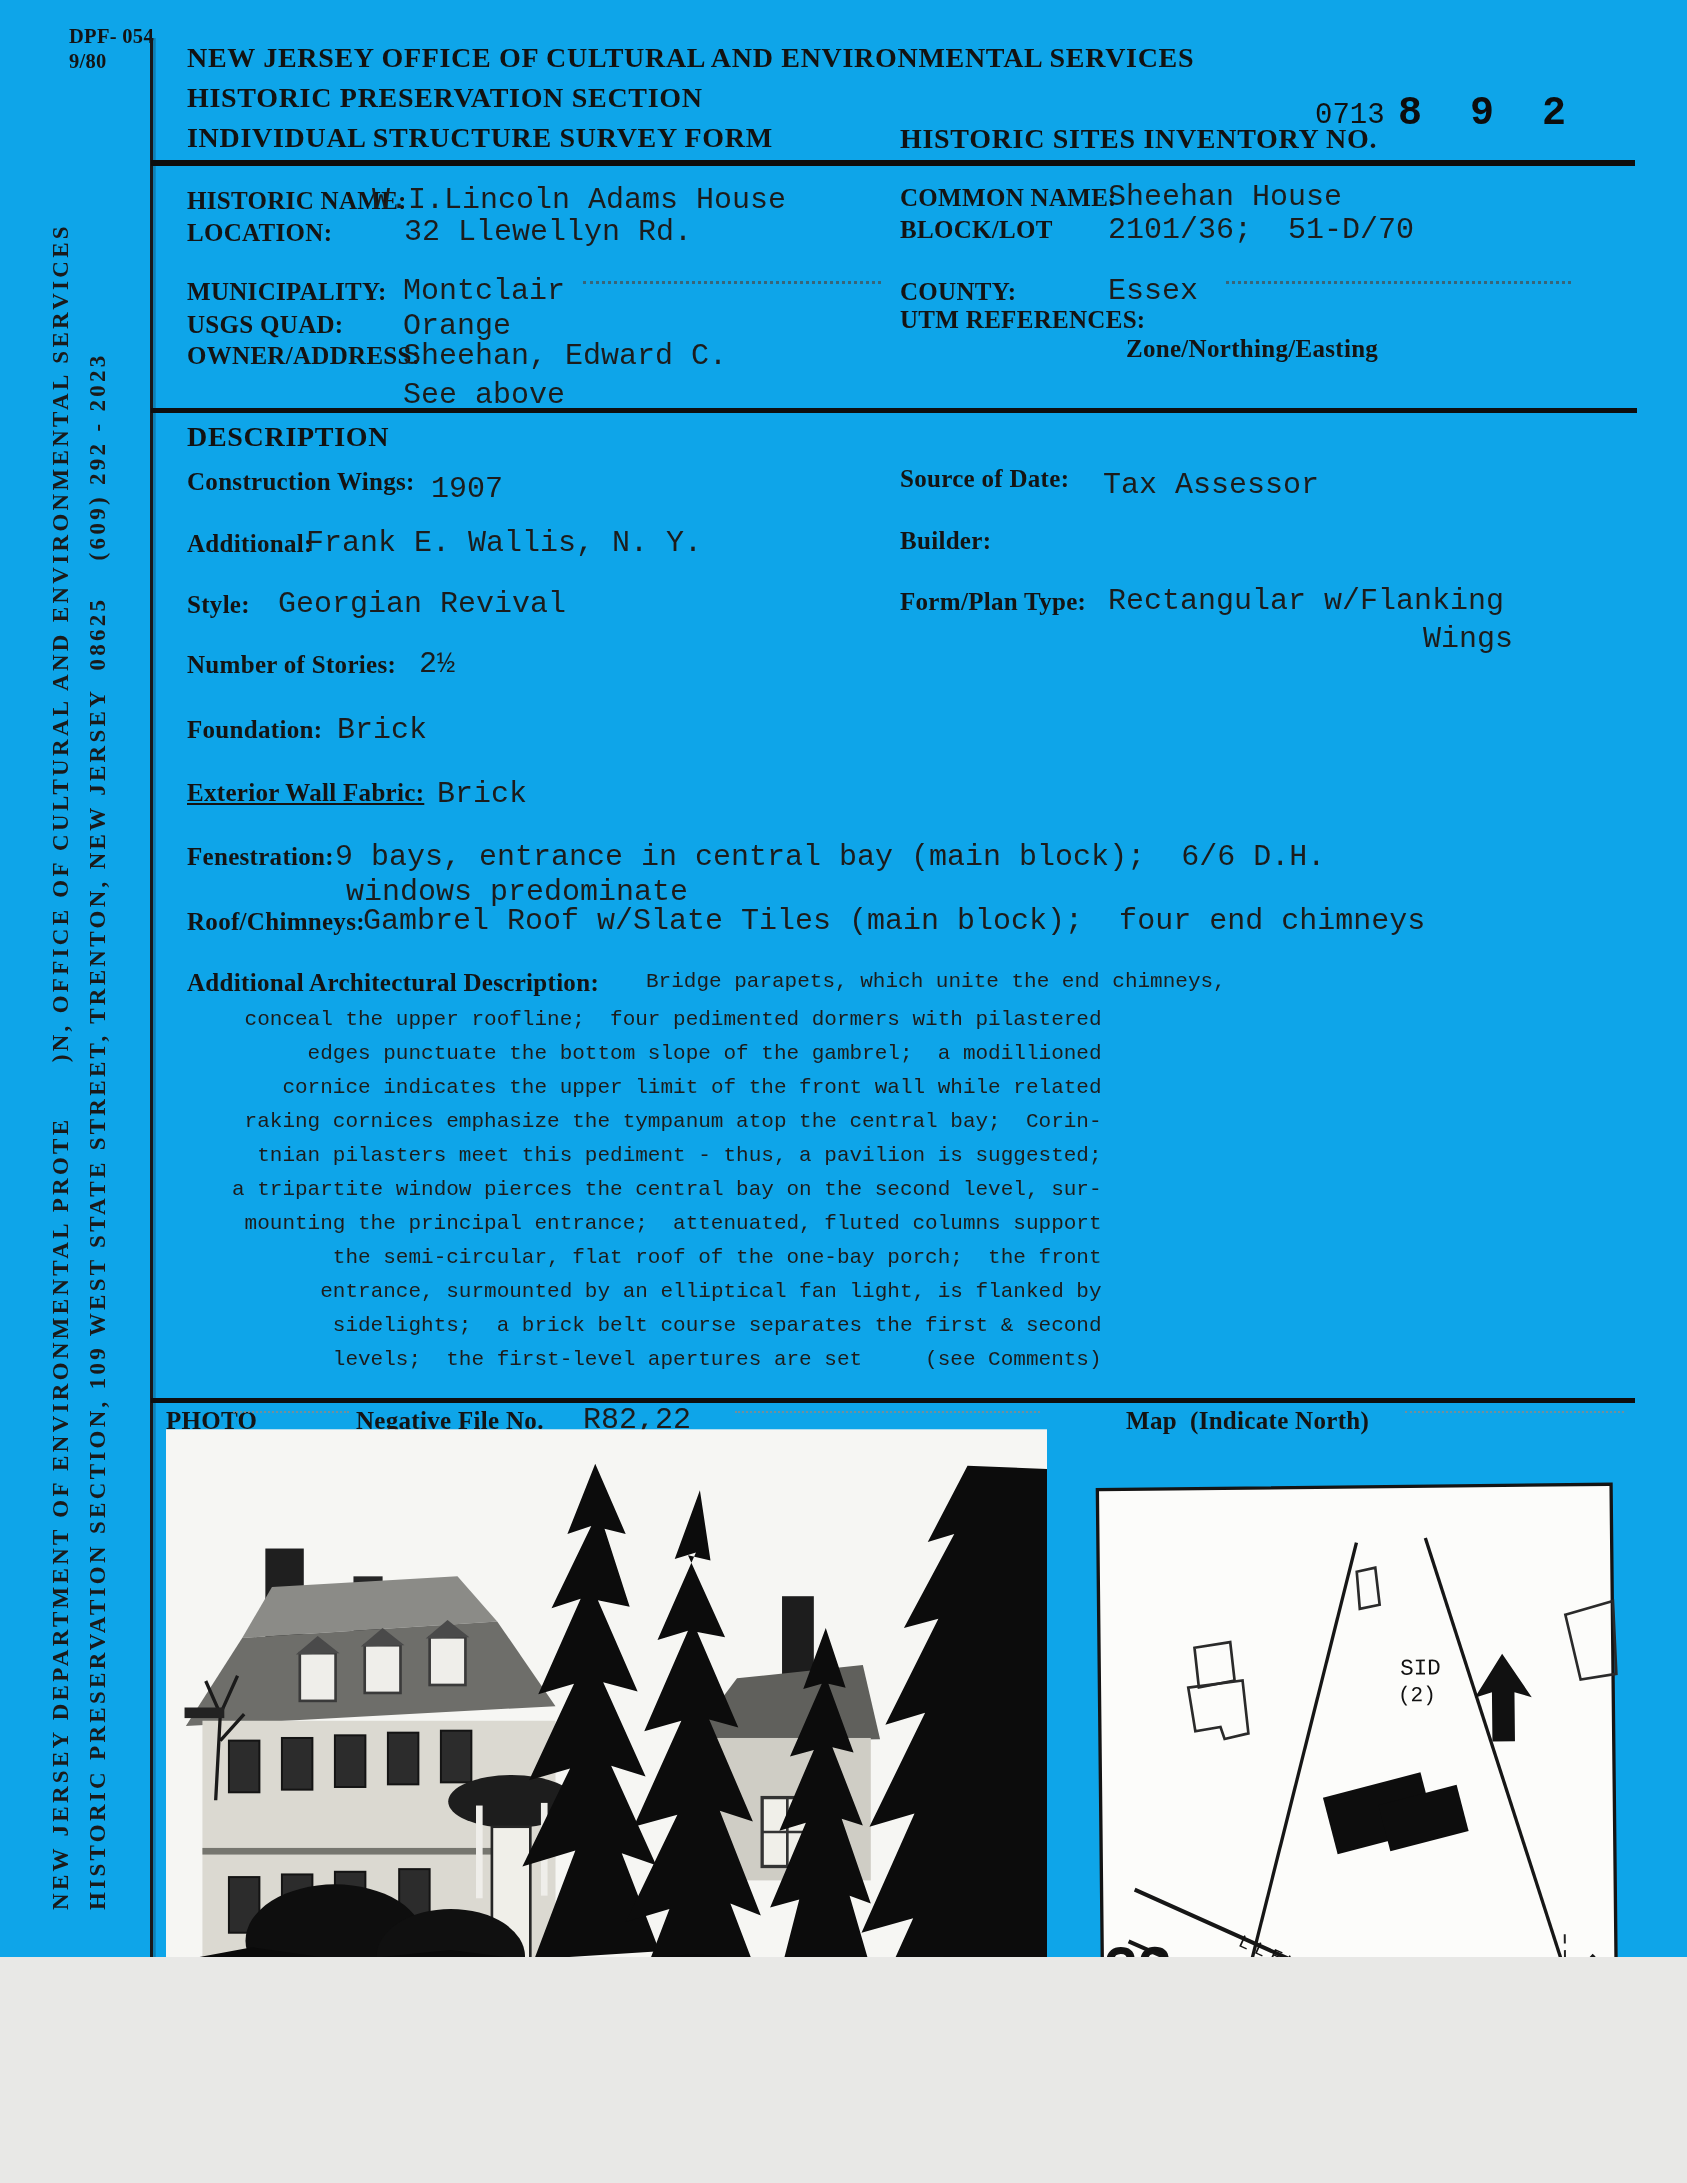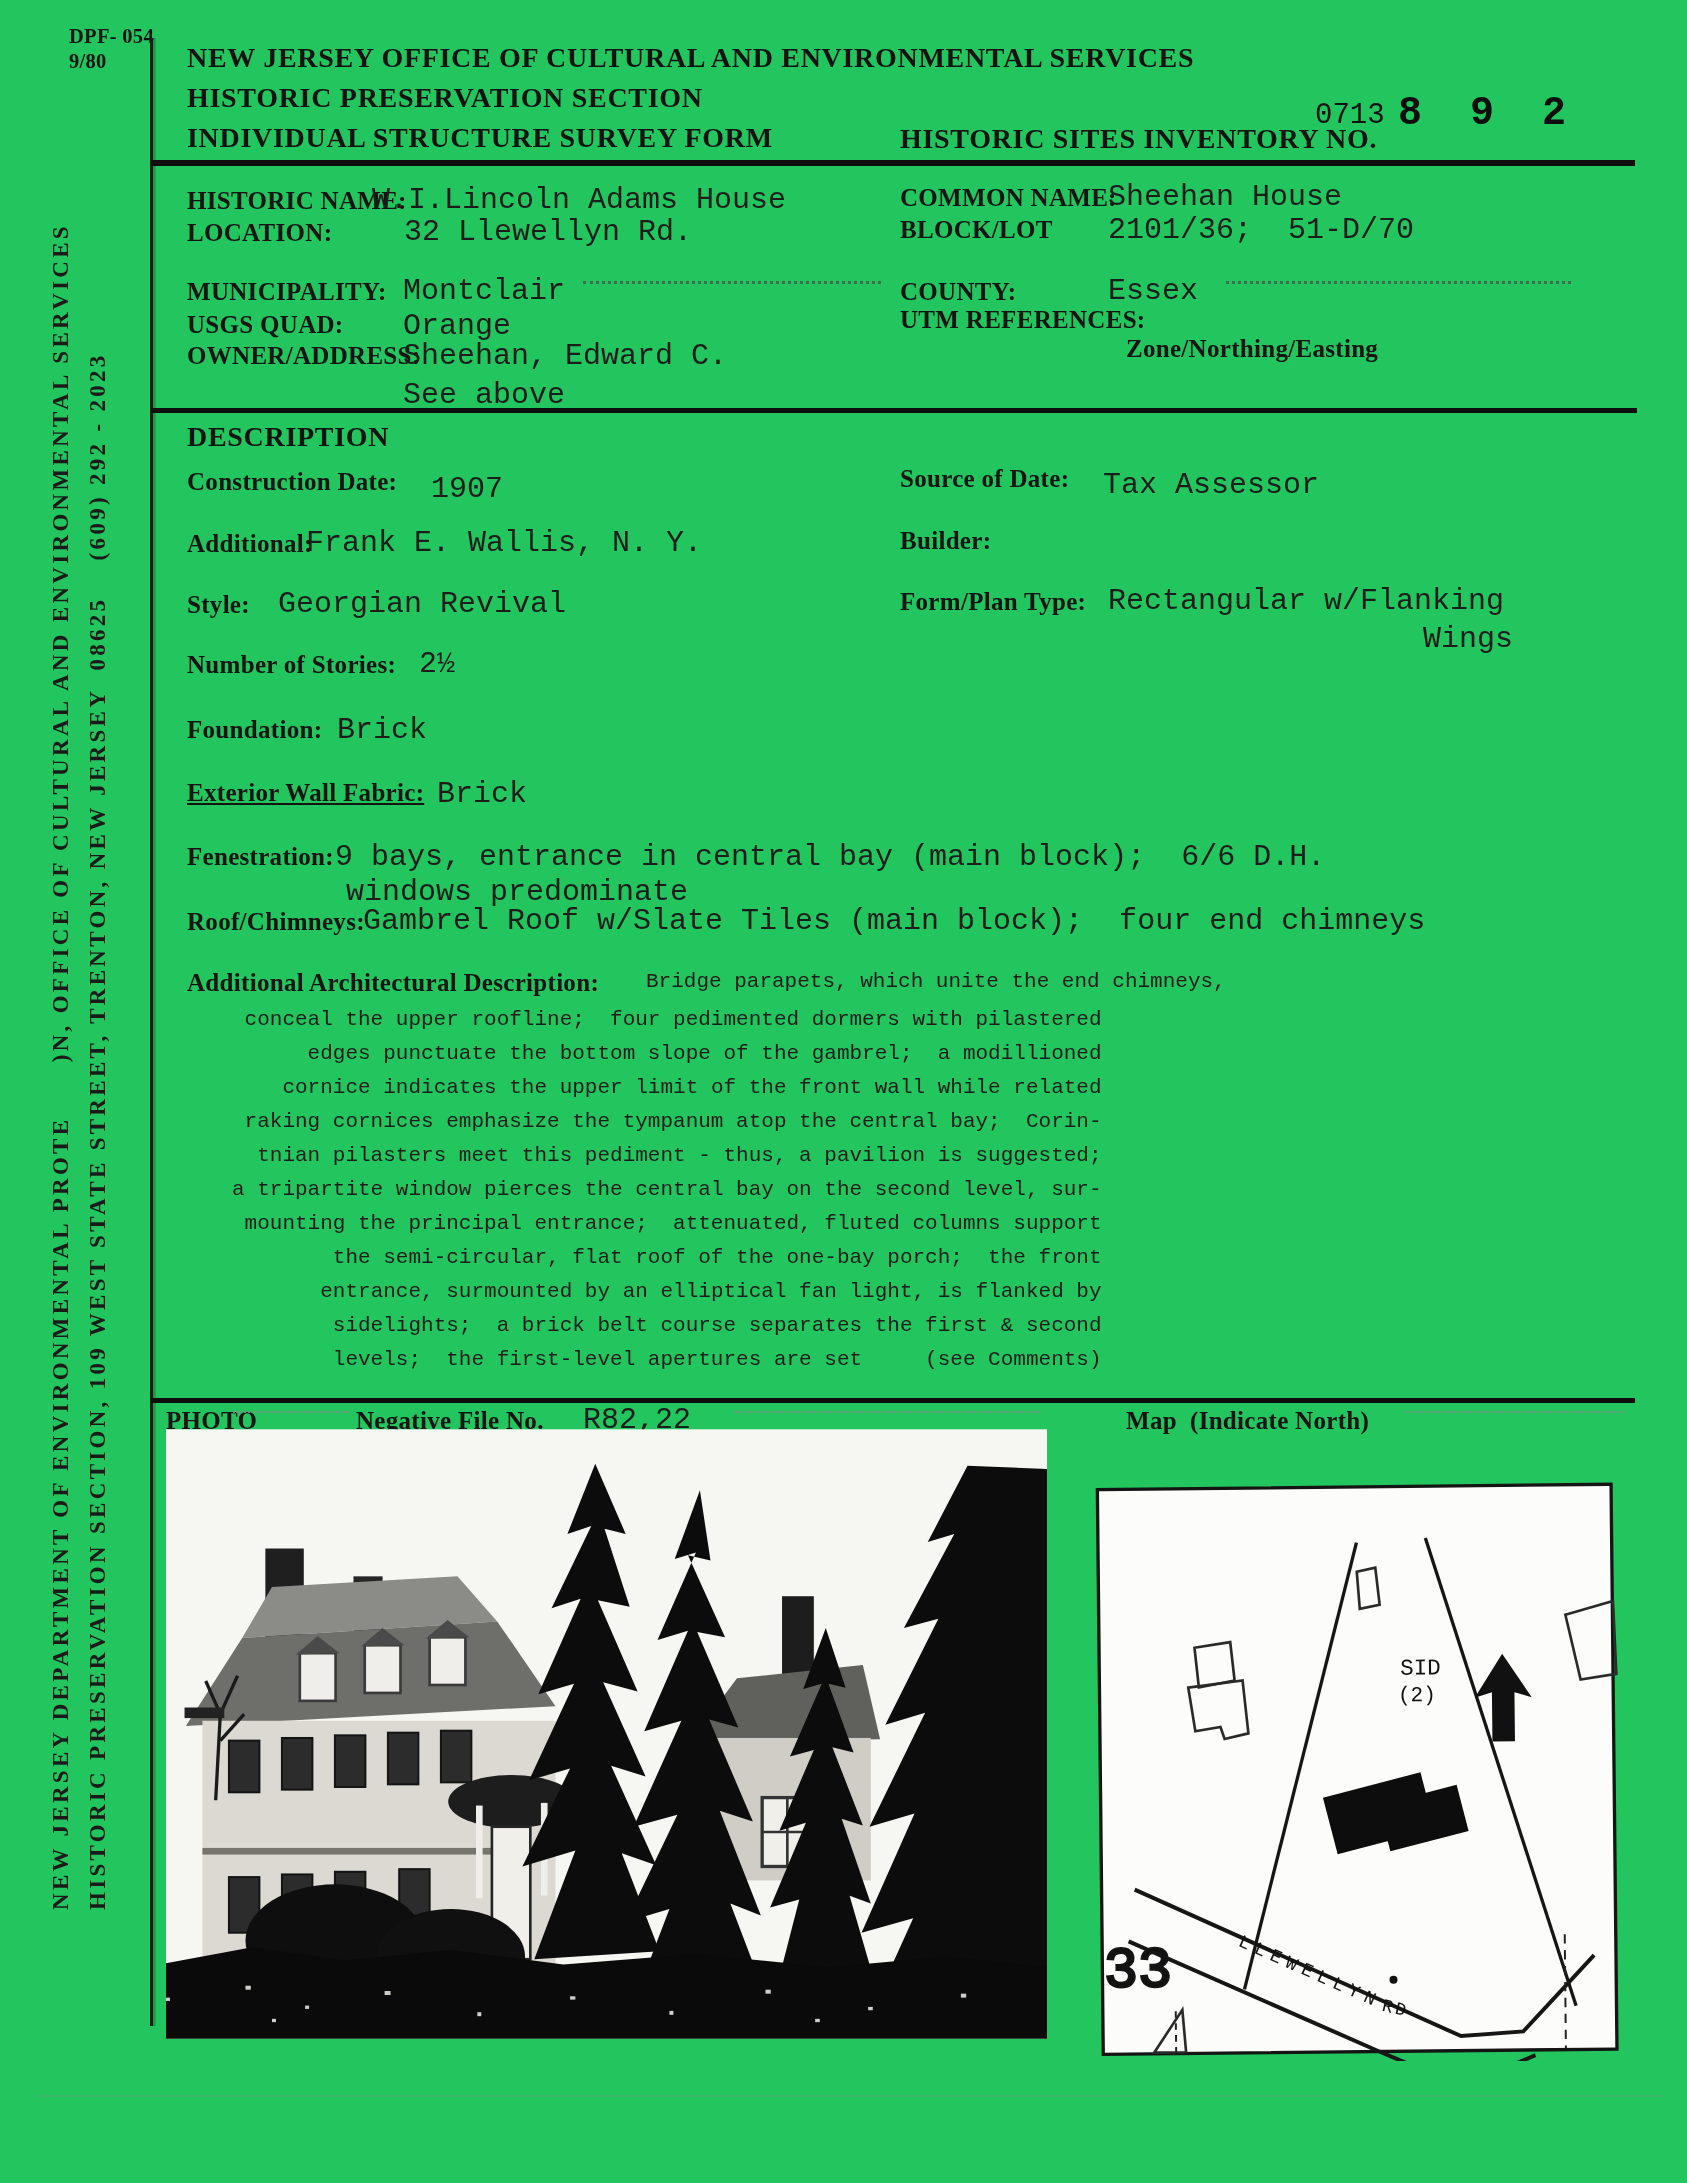--- a/index.html
+++ b/index.html
@@ -1,16 +1,16 @@
 <!DOCTYPE html>
 <html style="font-size:10.6px"><head>
 <meta charset="utf-8">
 <style>
   html,body{margin:0;padding:0;background:#e8e8e6;}
-  #page{position:relative;width:1688px;height:2183px;background:#22c55e;overflow:hidden;
+  #page{position:relative;width:1688px;height:1957px;background:#0ea5e9;overflow:hidden;
         font-family:"Liberation Serif",serif;color:#151515;}
   .abs{position:absolute;}
   .lbl{font-family:"Liberation Serif",serif;font-weight:bold;font-size:25px;color:#141414;white-space:pre;letter-spacing:0.3px;}
   .lbl-lg{font-family:"Liberation Serif",serif;font-weight:bold;font-size:28px;color:#121212;white-space:pre;letter-spacing:0.7px;}
   .tw{font-family:"Liberation Mono",monospace;font-size:30px;color:#1c1c1c;white-space:pre;}
   .rule-h{position:absolute;background:#0e0e0e;}
   .rule-v{position:absolute;background:#191919;box-shadow:2.7px 0 0 rgba(20,20,20,.25);}
   .leader{position:absolute;border-bottom:3.3px dotted #4a4a4a;opacity:.7;}
   .leader-faint{position:absolute;border-bottom:2px dotted #8a8a8a;opacity:.8;}
   #sidebar{position:absolute;left:48px;top:1910px;width:1700px;height:116px;
@@ -66,21 +66,21 @@
   <div class="abs lbl" style="left:900px;top:216px;">BLOCK/LOT</div>
   <div class="abs tw" style="left:1108px;top:213px;">2101/36;  51-D/70</div>
   <div class="abs lbl" style="left:900px;top:278px;">COUNTY:</div>
   <div class="abs tw" style="left:1108px;top:274px;">Essex</div>
   <div class="leader" style="left:1226px;top:281px;width:345px;"></div>
   <div class="abs lbl" style="left:900px;top:306px;">UTM REFERENCES:</div>
   <div class="abs lbl" style="left:1126px;top:335px;">Zone/Northing/Easting</div>
 
   <div class="abs lbl-lg" style="left:187px;top:421px;">DESCRIPTION</div>
 
-  <div class="abs lbl" style="left:187px;top:468px;">Construction Date:</div>
+  <div class="abs lbl" style="left:187px;top:468px;">Construction Wings:</div>
   <div class="abs tw" style="left:431px;top:472px;">1907</div>
   <div class="abs lbl" style="left:900px;top:465px;">Source of Date:</div>
   <div class="abs tw" style="left:1103px;top:468px;">Tax Assessor</div>
 
   <div class="abs lbl" style="left:187px;top:530px;">Additional:</div>
   <div class="abs tw" style="left:306px;top:526px;">Frank E. Wallis, N. Y.</div>
   <div class="abs lbl" style="left:900px;top:527px;">Builder:</div>
 
   <div class="abs lbl" style="left:187px;top:591px;">Style:</div>
   <div class="abs tw" style="left:278px;top:587px;">Georgian Revival</div>

